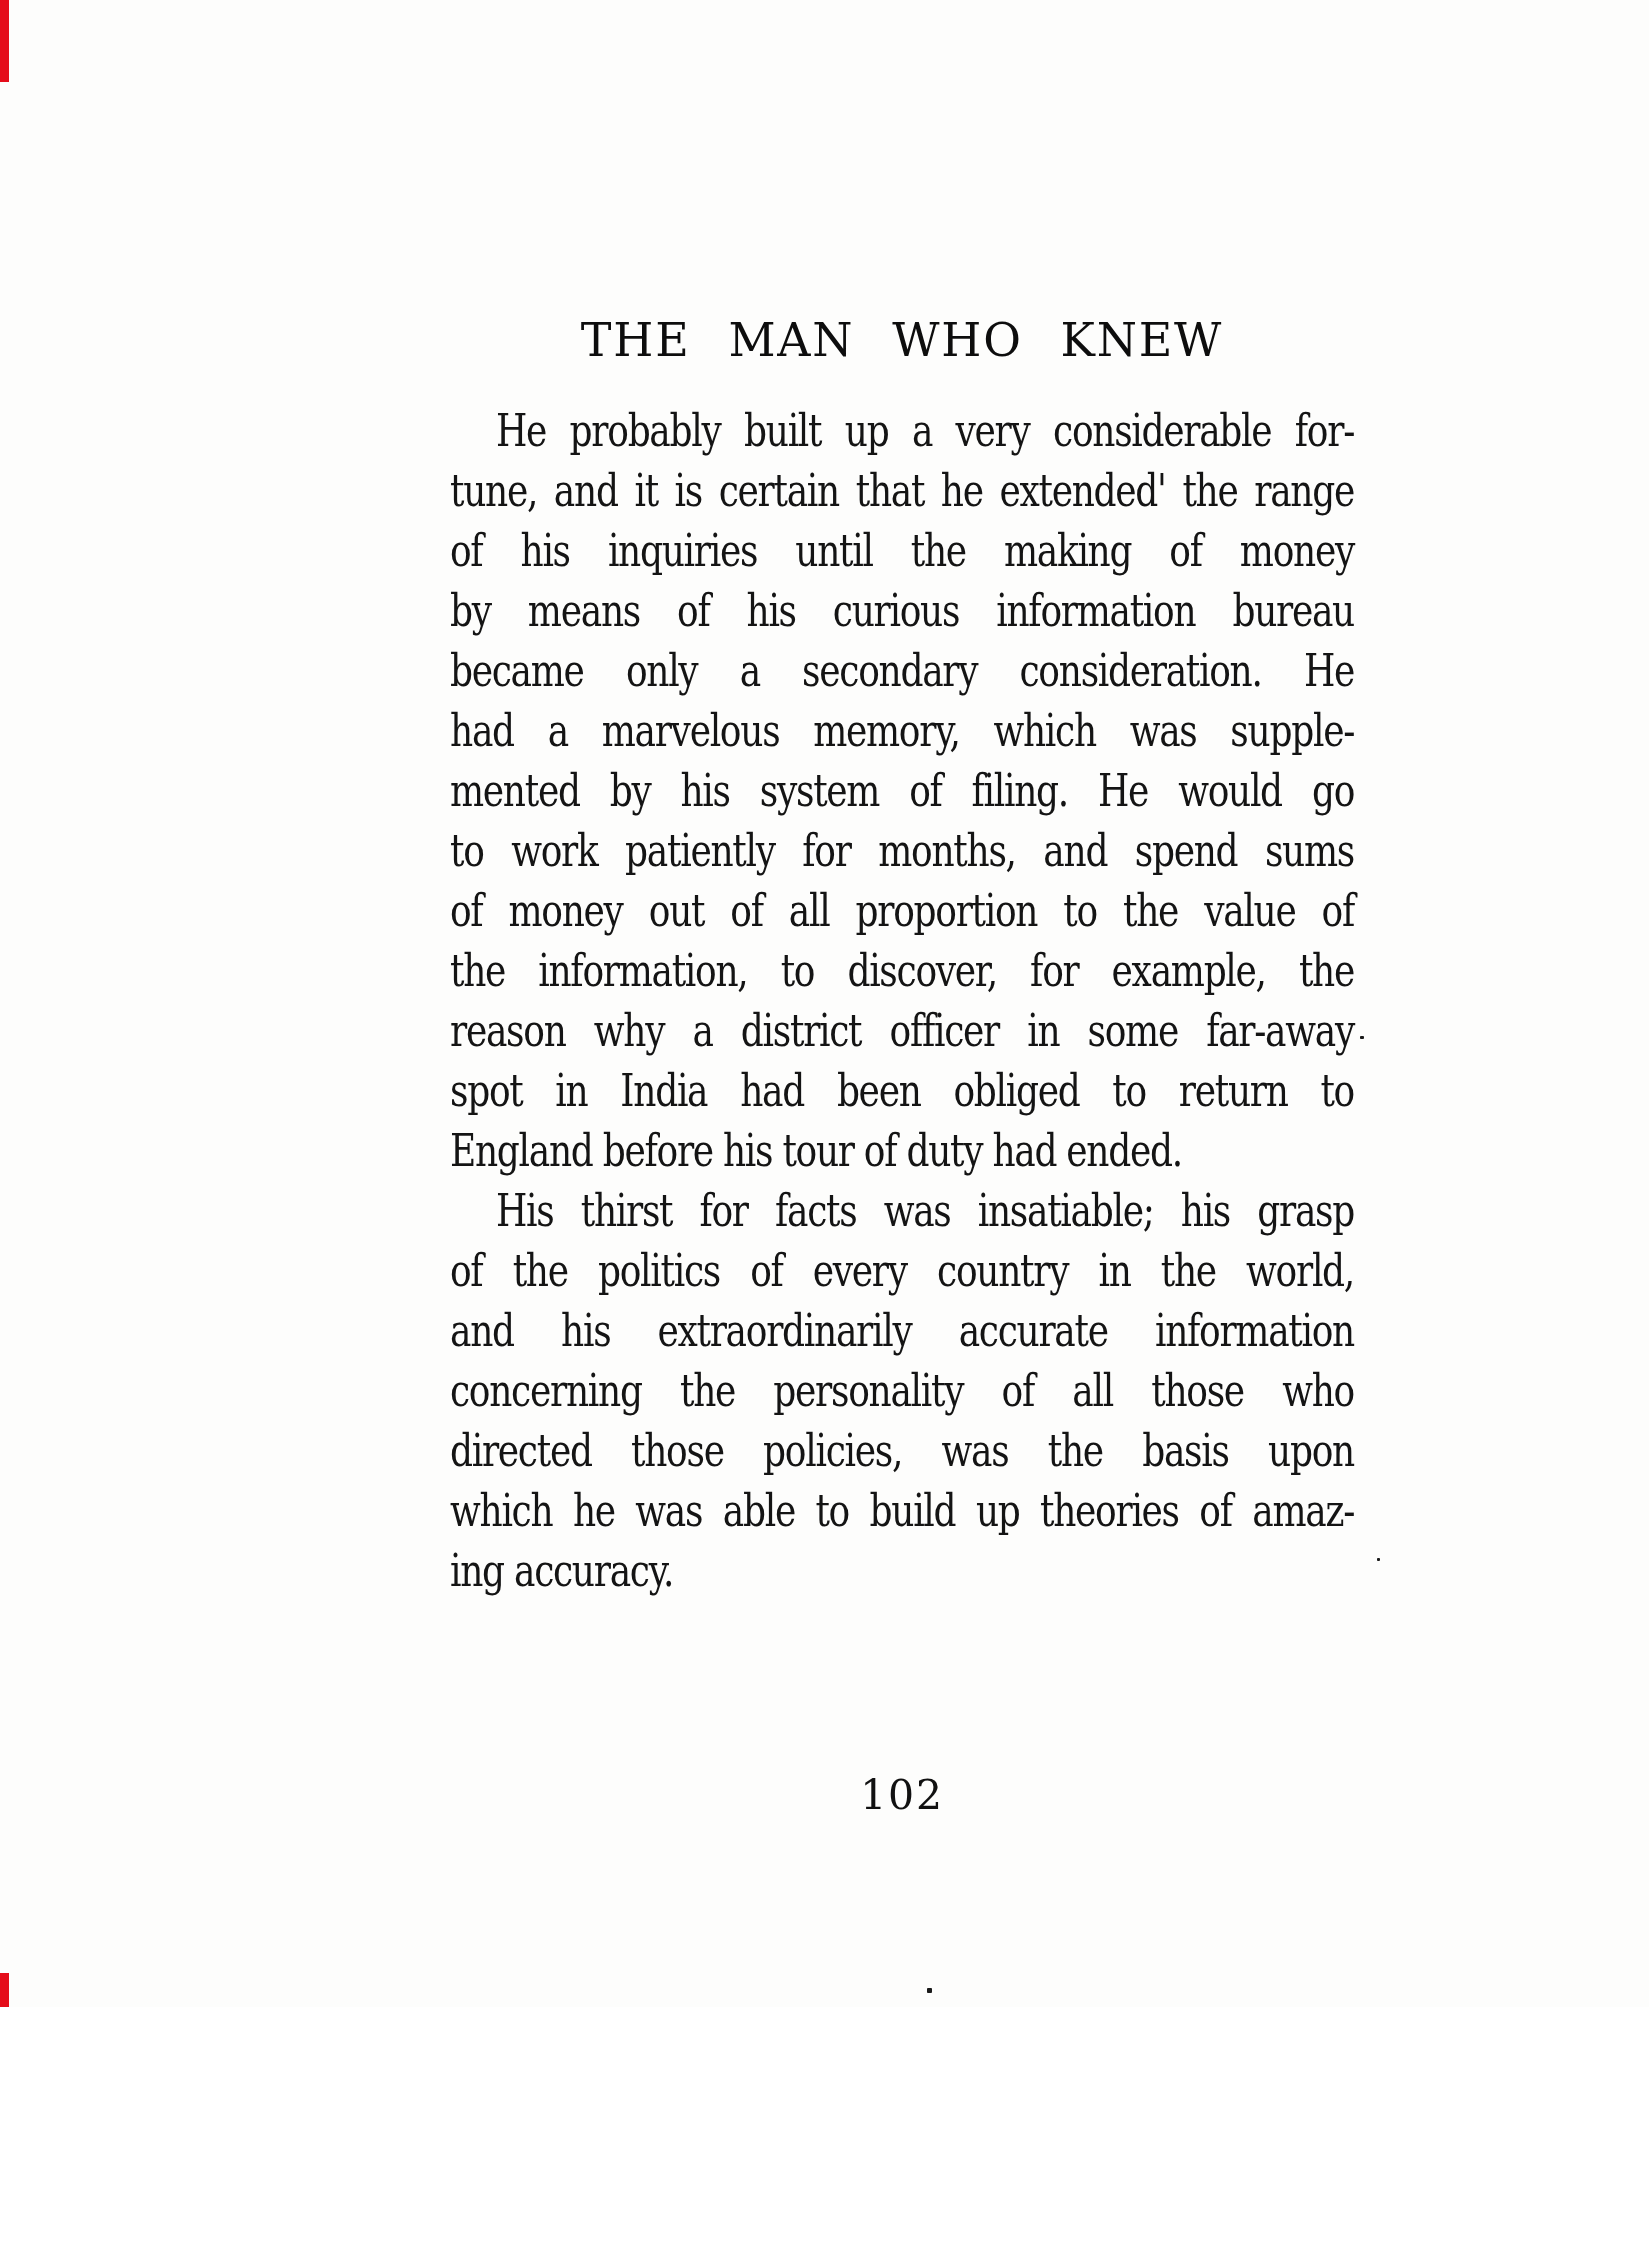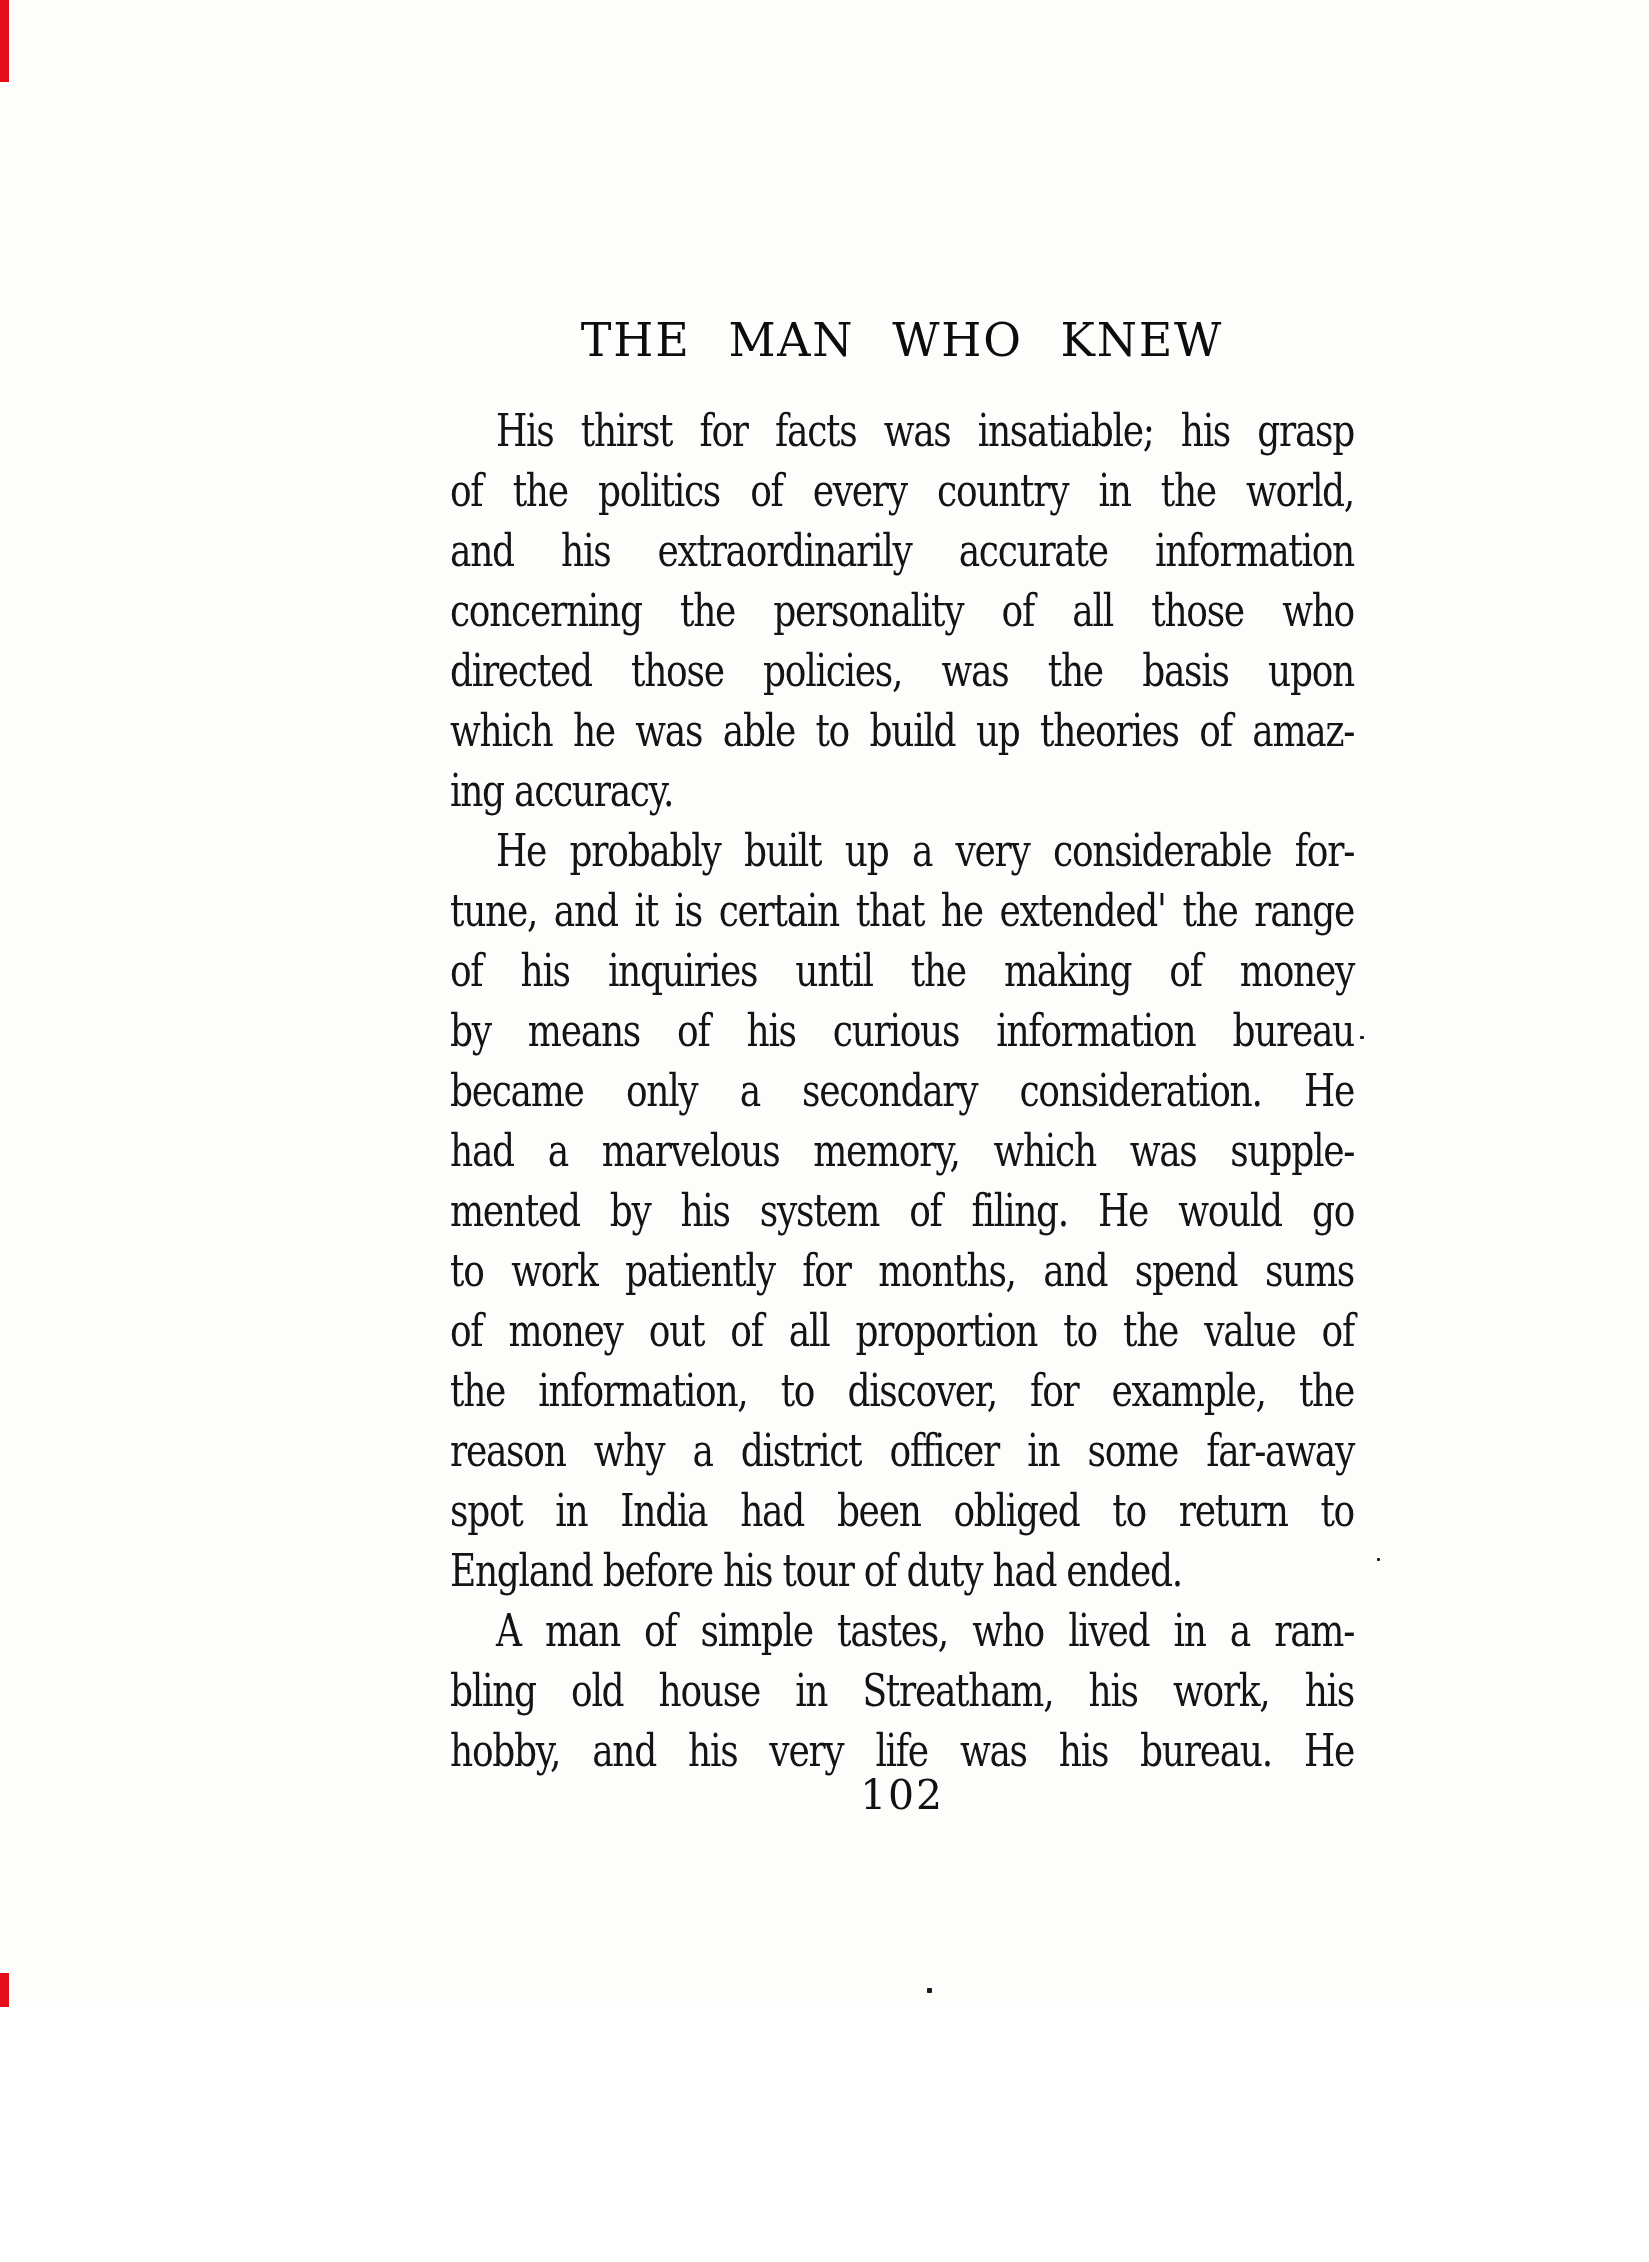--- a/index.html
+++ b/index.html
@@ -87,50 +87,45 @@
 <div class="page">
 
   <div class="edge-mark top"></div>
   <div class="edge-mark bottom"></div>
 
   <div class="title">THE MAN WHO KNEW</div>
 
   <div class="text-block">
 
     <div>
-      <div class="line j indent">His thirst for facts was insatiable; his grasp</div>
-      <div class="line j">of the politics of every country in the world,</div>
-      <div class="line j">and his extraordinarily accurate information</div>
-      <div class="line j">concerning the personality of all those who</div>
-      <div class="line j">directed those policies, was the basis upon</div>
-      <div class="line j">which he was able to build up theories of amaz-</div>
-      <div class="line l">ing accuracy.</div>
-    </div>
-
-    <div>
       <div class="line j indent">He probably built up a very considerable for-</div>
       <div class="line j">tune, and it is certain that he extended' the range</div>
       <div class="line j">of his inquiries until the making of money</div>
       <div class="line j">by means of his curious information bureau</div>
       <div class="line j">became only a secondary consideration.  He</div>
       <div class="line j">had a marvelous memory, which was supple-</div>
       <div class="line j">mented by his system of filing.  He would go</div>
       <div class="line j">to work patiently for months, and spend sums</div>
       <div class="line j">of money out of all proportion to the value of</div>
       <div class="line j">the information, to discover, for example, the</div>
       <div class="line j">reason why a district officer in some far-away</div>
       <div class="line j">spot in India had been obliged to return to</div>
       <div class="line l">England before his tour of duty had ended.</div>
     </div>
 
     <div>
-      <div class="line j indent">A man of simple tastes, who lived in a ram-</div>
-      <div class="line j">bling old house in Streatham, his work, his</div>
-      <div class="line j">hobby, and his very life was his bureau.  He</div>
+      <div class="line j indent">His thirst for facts was insatiable; his grasp</div>
+      <div class="line j">of the politics of every country in the world,</div>
+      <div class="line j">and his extraordinarily accurate information</div>
+      <div class="line j">concerning the personality of all those who</div>
+      <div class="line j">directed those policies, was the basis upon</div>
+      <div class="line j">which he was able to build up theories of amaz-</div>
+      <div class="line l">ing accuracy.</div>
     </div>
+
   </div>
 
   <div class="page-number">102</div>
 
   <div class="speck" style="left:1360px; top:1036px; width:3.6px; height:2.7px;"></div>
   <div class="speck" style="left:1377px; top:1558px; width:2.7px; height:2.7px;"></div>
   <div class="speck" style="left:927px; top:1988px; width:4.5px; height:4.5px;"></div>
   <div class="speck" style="left:831px; top:2073px; width:13.4px; height:5.3px;"></div>
 
 </div>

